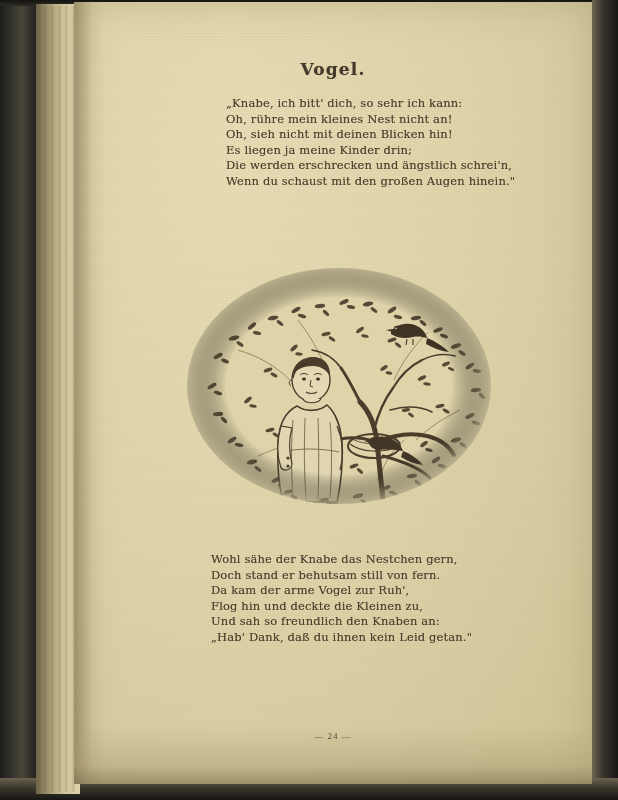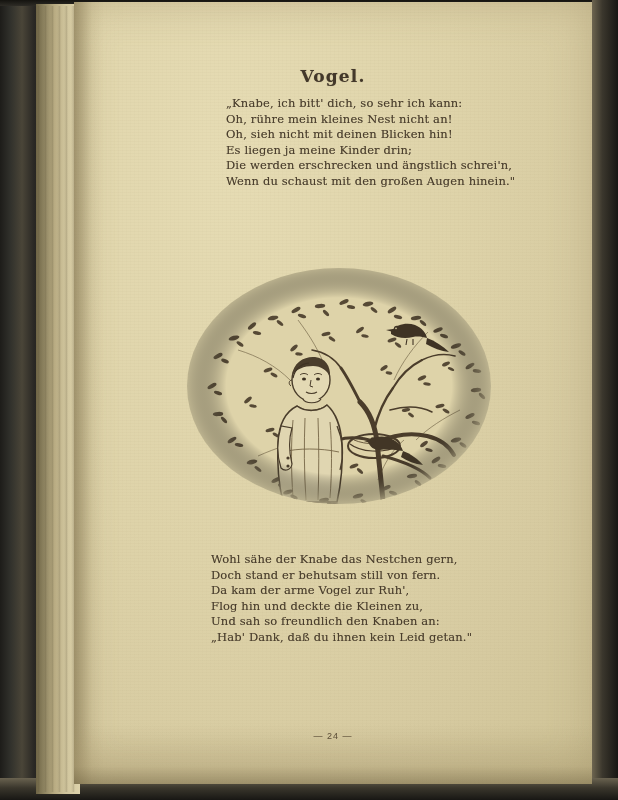--- a/index.html
+++ b/index.html
@@ -120,21 +120,21 @@
   
   .content {
     position: absolute;
     left: 74px;
     top: 2px;
     width: 518px;
     height: 782px;
   }
   .poem-title {
     position: absolute;
-    top: 64px;
+    top: 57px;
     left: 0;
     width: 518px;
     text-align: center;
     font-family: "DejaVu Serif", serif;
     font-size: 17px;
     font-weight: bold;
     letter-spacing: 1.2px;
     color: #43382a;
     text-shadow: 0 0 1px rgba(70,58,40,.4);
   }
@@ -158,21 +158,21 @@
   #stanza-two {
     top: 550px;
     padding-left: 137px;
   }
   .page-number {
     position: absolute;
     top: 729px;
     left: 0;
     width: 518px;
     text-align: center;
-    font-family: Liberation Sans, sans-serif;
+    font-family: Liberation Serif, serif;
     font-size: 9px;
     color: #5a4c36;
     letter-spacing: 1px;
   }
 
   
   .illustration {
     position: absolute;
     left: 104px;
     top: 258px;

